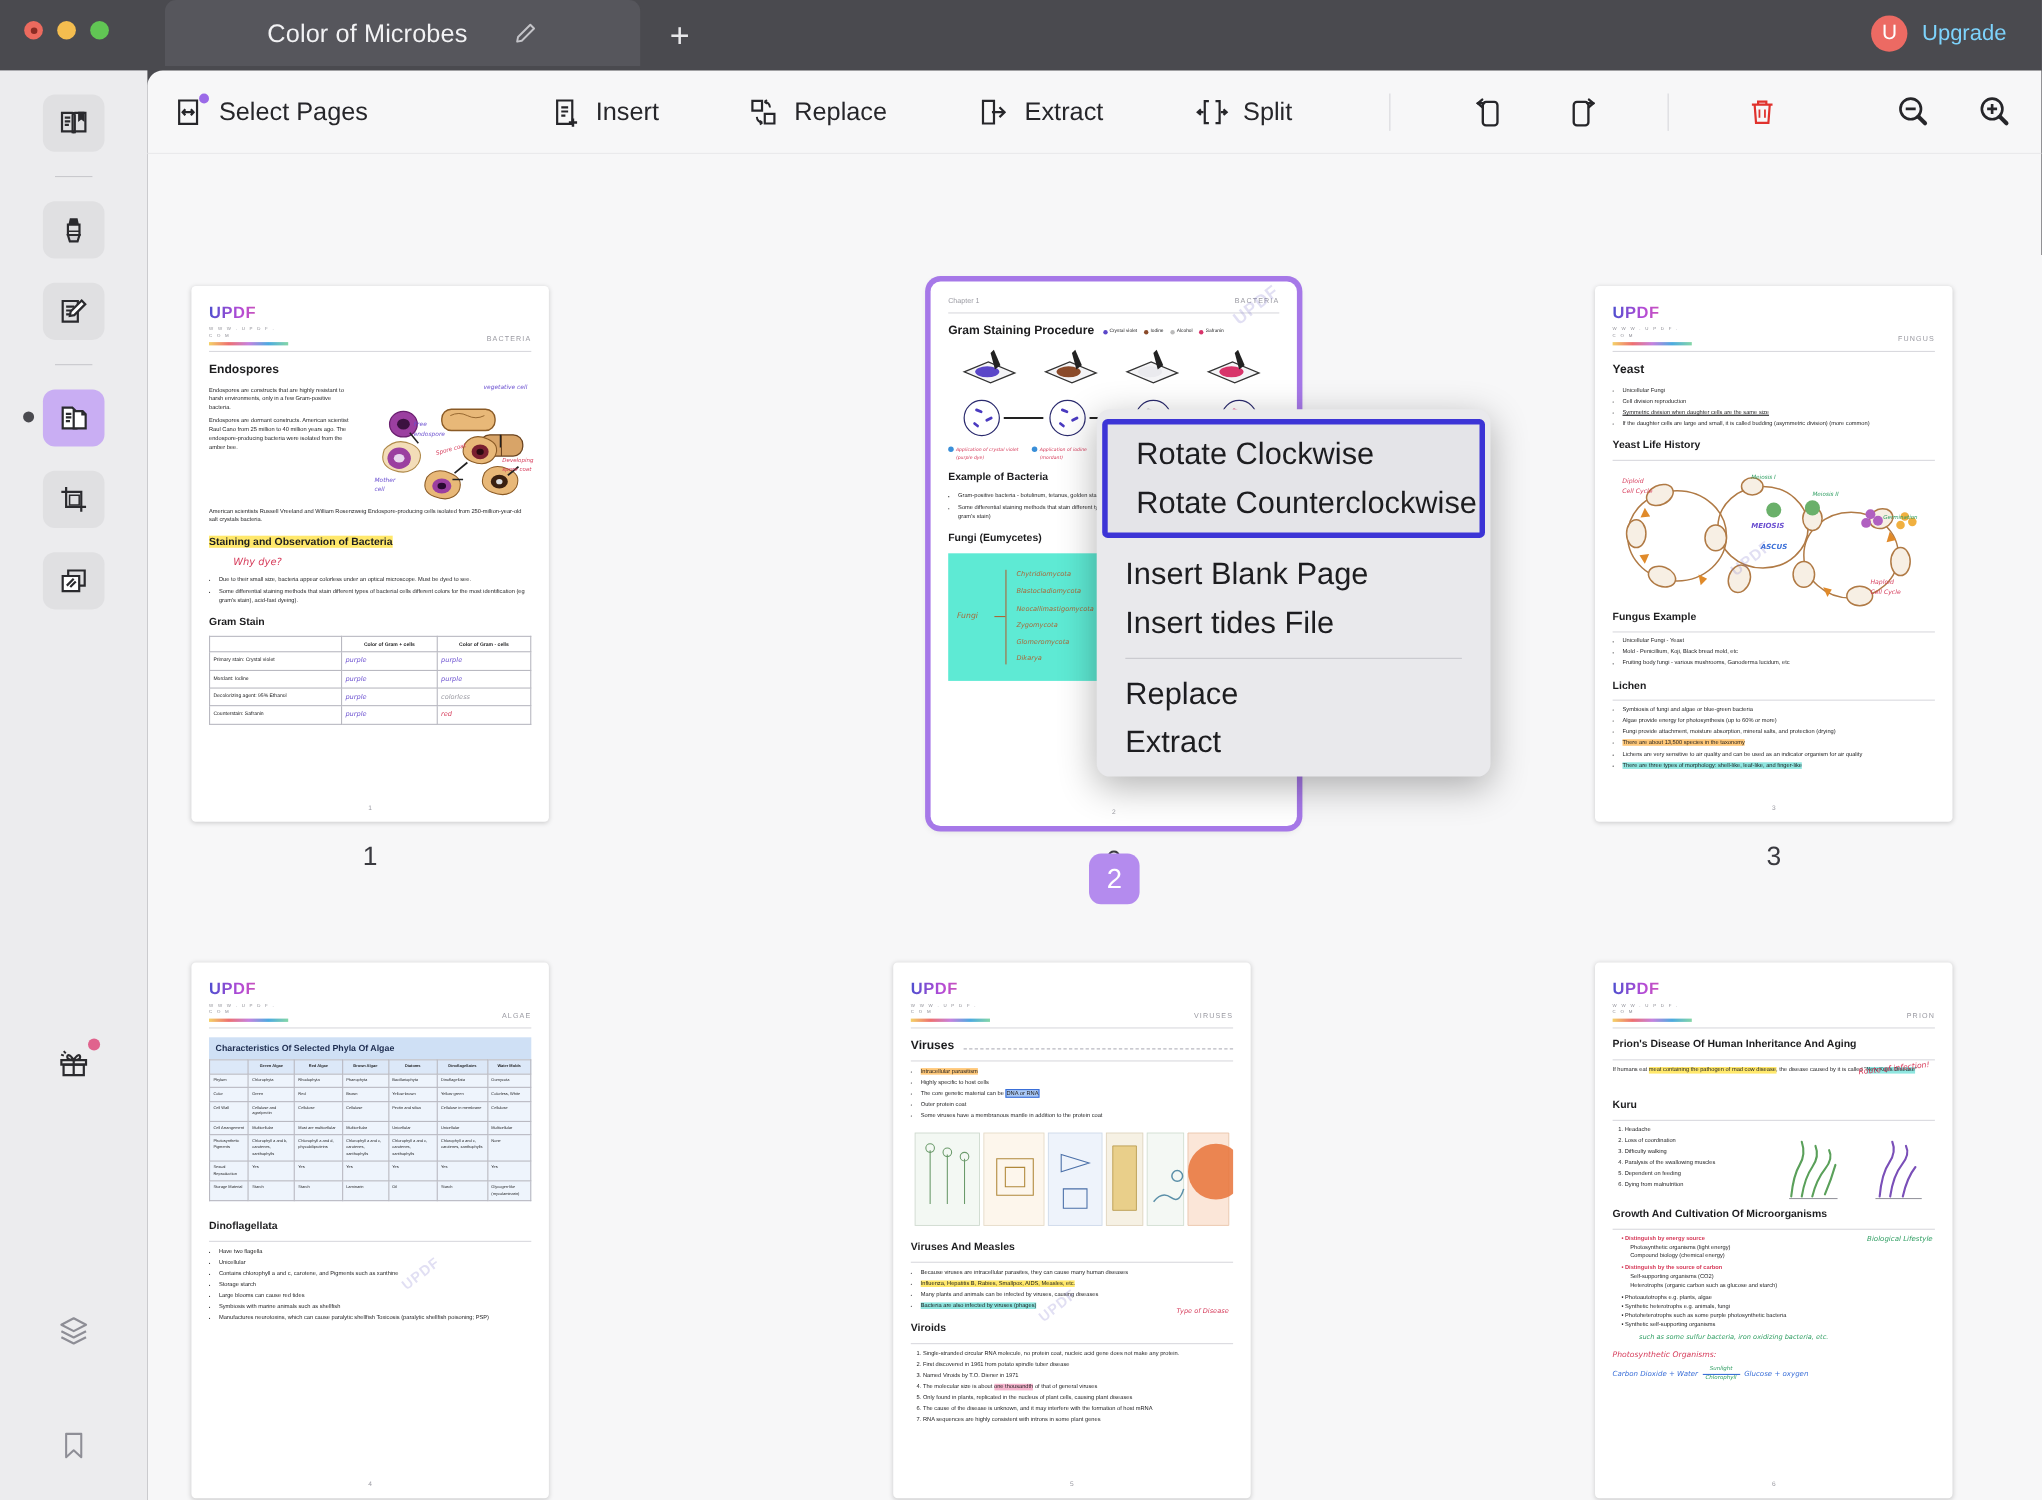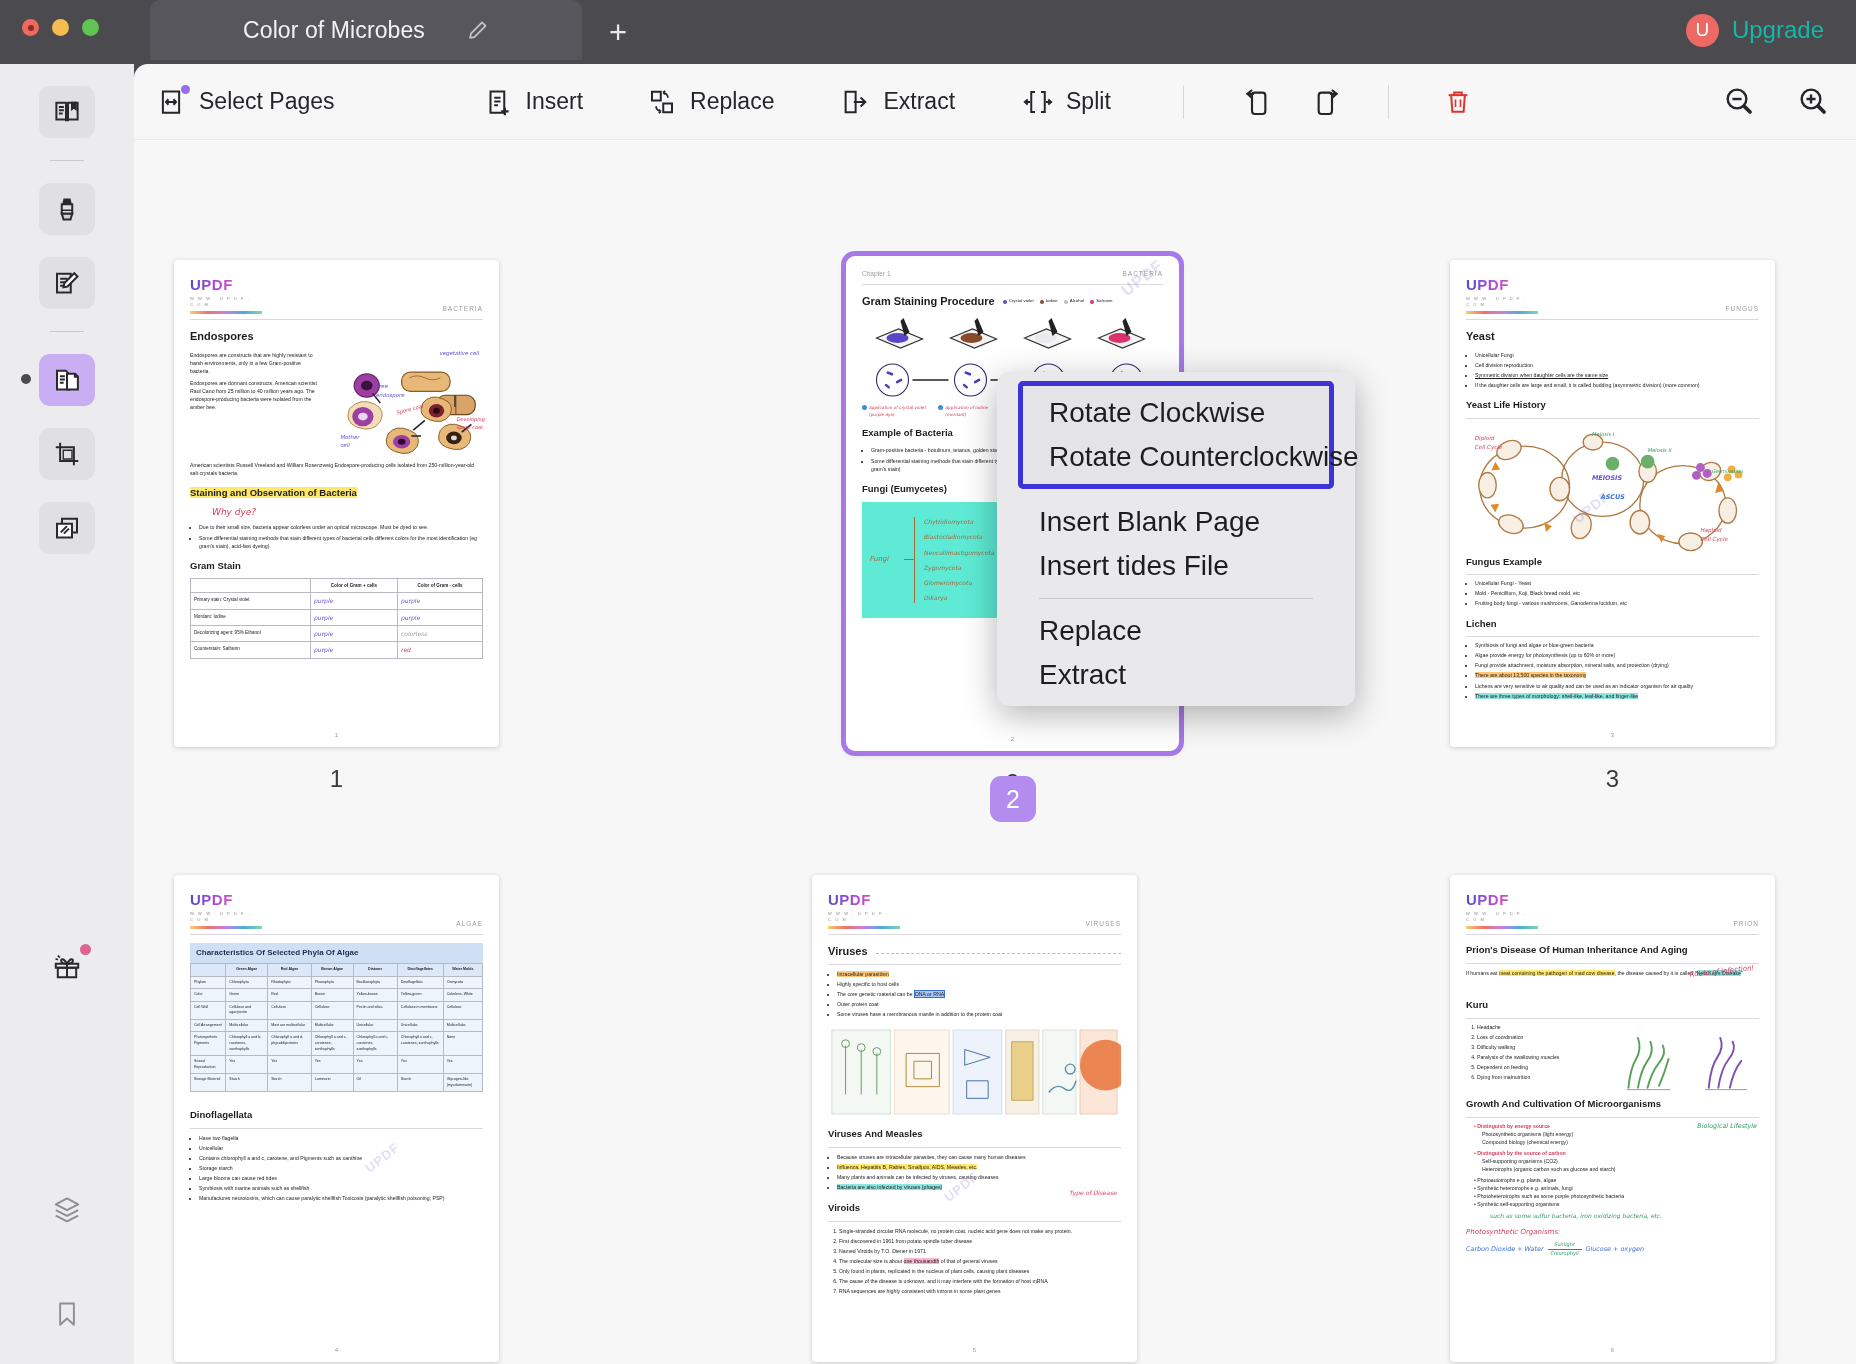--- a/index.html
+++ b/index.html
@@ -38,21 +38,21 @@
   }
   .upgrade {
     position: absolute; top: 8px; right: 18px; height: 44px;
     display: flex; align-items: center; gap: 13px; padding: 0 14px;
     border-radius: 8px; cursor: pointer;
   }
   .upgrade-badge {
     width: 33px; height: 33px; border-radius: 50%; background: #ec6a63;
     color: #fff; font-size: 19px; display: flex; align-items: center; justify-content: center;
   }
-  .upgrade-label { color: #14b8a6; font-size: 24px; }
+  .upgrade-label { color: #7dd3fc; font-size: 20px; }
 
   
   .rail {
     position: absolute; top: 64px; left: 0; width: 134px; height: 1300px;
     background: #ececee;
     display: flex; flex-direction: column; align-items: center;
   }
   .rail-ic {
     width: 56px; height: 52px; margin-top: 22px; border-radius: 11px;
     background: #e0e0e2; display: flex; align-items: center; justify-content: center;
@@ -66,21 +66,21 @@
   .rail-ic.rel { position: relative; }
   .active-marker { position:absolute; left:10px; width:10px; height:10px; border-radius:50%; background:#4a4a4f; }
 
   
   .panel {
     position: absolute; top: 64px; left: 134px; width: 1722px; height: 1300px;
     background: #f7f7f8; border-top-left-radius: 14px;
   }
   .toolbar {
     position: absolute; top: 0; left: 0; width: 1722px; height: 76px;
-    display: flex; align-items: center; border-bottom: 1px solid #eaeaec;
+    display: flex; align-items: center; border-bottom: 1px solid #eaeaec; gap: 16px;
   }
   .tb-item {
     display: flex; align-items: center; gap: 13px; cursor: pointer;
     color: #26262a; font-size: 23px; position: relative;
   }
   .tb-icon { display: flex; align-items: center; justify-content: center; position: relative; }
   .tb-dot { position: absolute; top: -2px; right: -4px; width: 9px; height: 9px; border-radius: 50%; background: #9b6ae8; }
   .tb-divider { width: 1px; height: 34px; background: #d8d8dc; }
   .zoomgrp { position: absolute; right: 26px; top: 20px; display: flex; gap: 40px; }
 
@@ -130,21 +130,21 @@
   .ink-blue { color: #3a6fd8; }
   .pgnum-inner { position: absolute; bottom: 7px; left: 0; right: 0; text-align: center; font-size: 6px; color: #9a9aa2; }
   .wm { position:absolute; font-size: 22px; font-weight: bold; color: rgba(120,110,200,.22); transform: rotate(-38deg); letter-spacing:1px; }
 
   table.mini { width: 100%; border-collapse: collapse; font-size: 4.6px; }
   table.mini td, table.mini th { border: 1px solid #b9b9c1; padding: 3px 3px; vertical-align: top; }
 
   
   .ctxmenu {
     position: absolute; background: #e9e9ec; border-radius: 12px;
-    box-shadow: 0 9px 34px rgba(0,0,0,.30); padding: 9px 16px; z-index: 60;
+    box-shadow: 0 9px 34px rgba(0,0,0,.30); padding: 9px 0; z-index: 60;
   }
   .ctx-group {
     border: 5px solid #3c34d6; border-radius: 5px; margin: 0 5px 11px;
     background: #e4e4e8; padding: 5px 0;
   }
   .ctx-item {
     padding: 6px 26px; font-size: 28px; color: #1d1d20; cursor: pointer; white-space: nowrap;
   }
   .ctx-sep { height: 1px; background: #c8c8ce; margin: 10px 26px; }
 </style>

